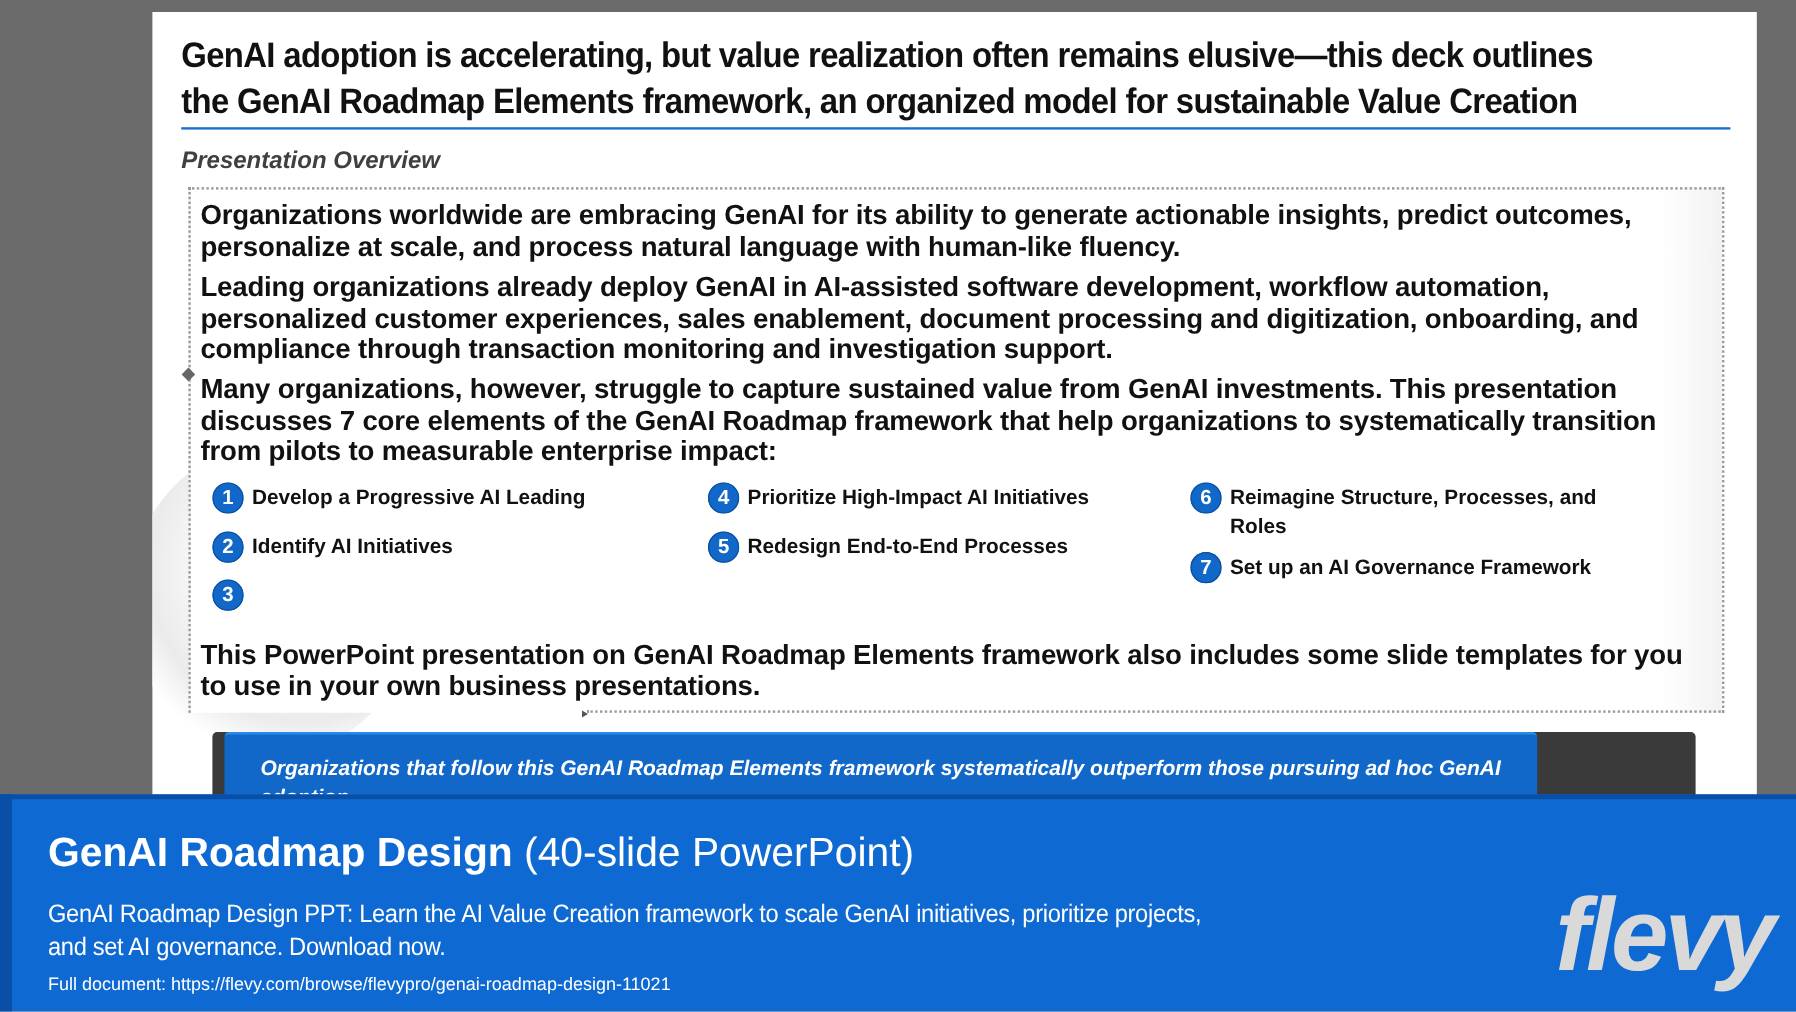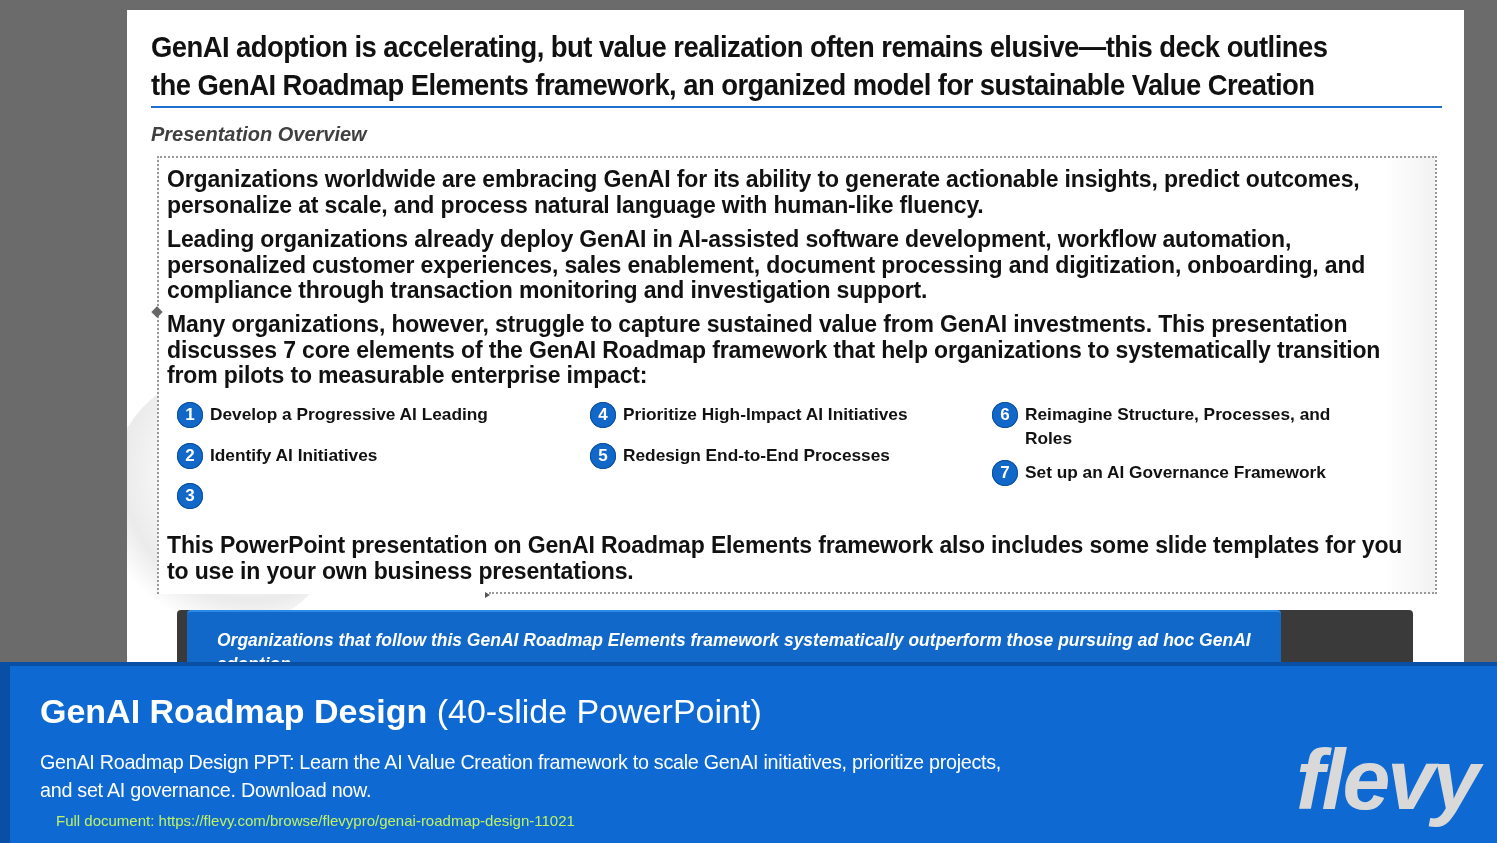--- a/index.html
+++ b/index.html
@@ -167,23 +167,23 @@
     width: 1060px;
     font-size: 21px;
     line-height: 28px;
     color: #fff;
     letter-spacing: -0.3px;
     transform: scaleX(0.94);
     transform-origin: left top;
   }
   .banner-link {
     position: absolute;
-    left: 46px; top: 146px;
+    left: 30px; top: 146px;
     font-size: 15px;
-    color: #bef264;
+    color: #ffffff;
   }
   .logo {
     position: absolute;
     right: 20px; top: 70px;
     font-size: 86px;
     font-weight: bold;
     font-style: italic;
     color: #d9d9d9;
     letter-spacing: -3px;
     line-height: 86px;

